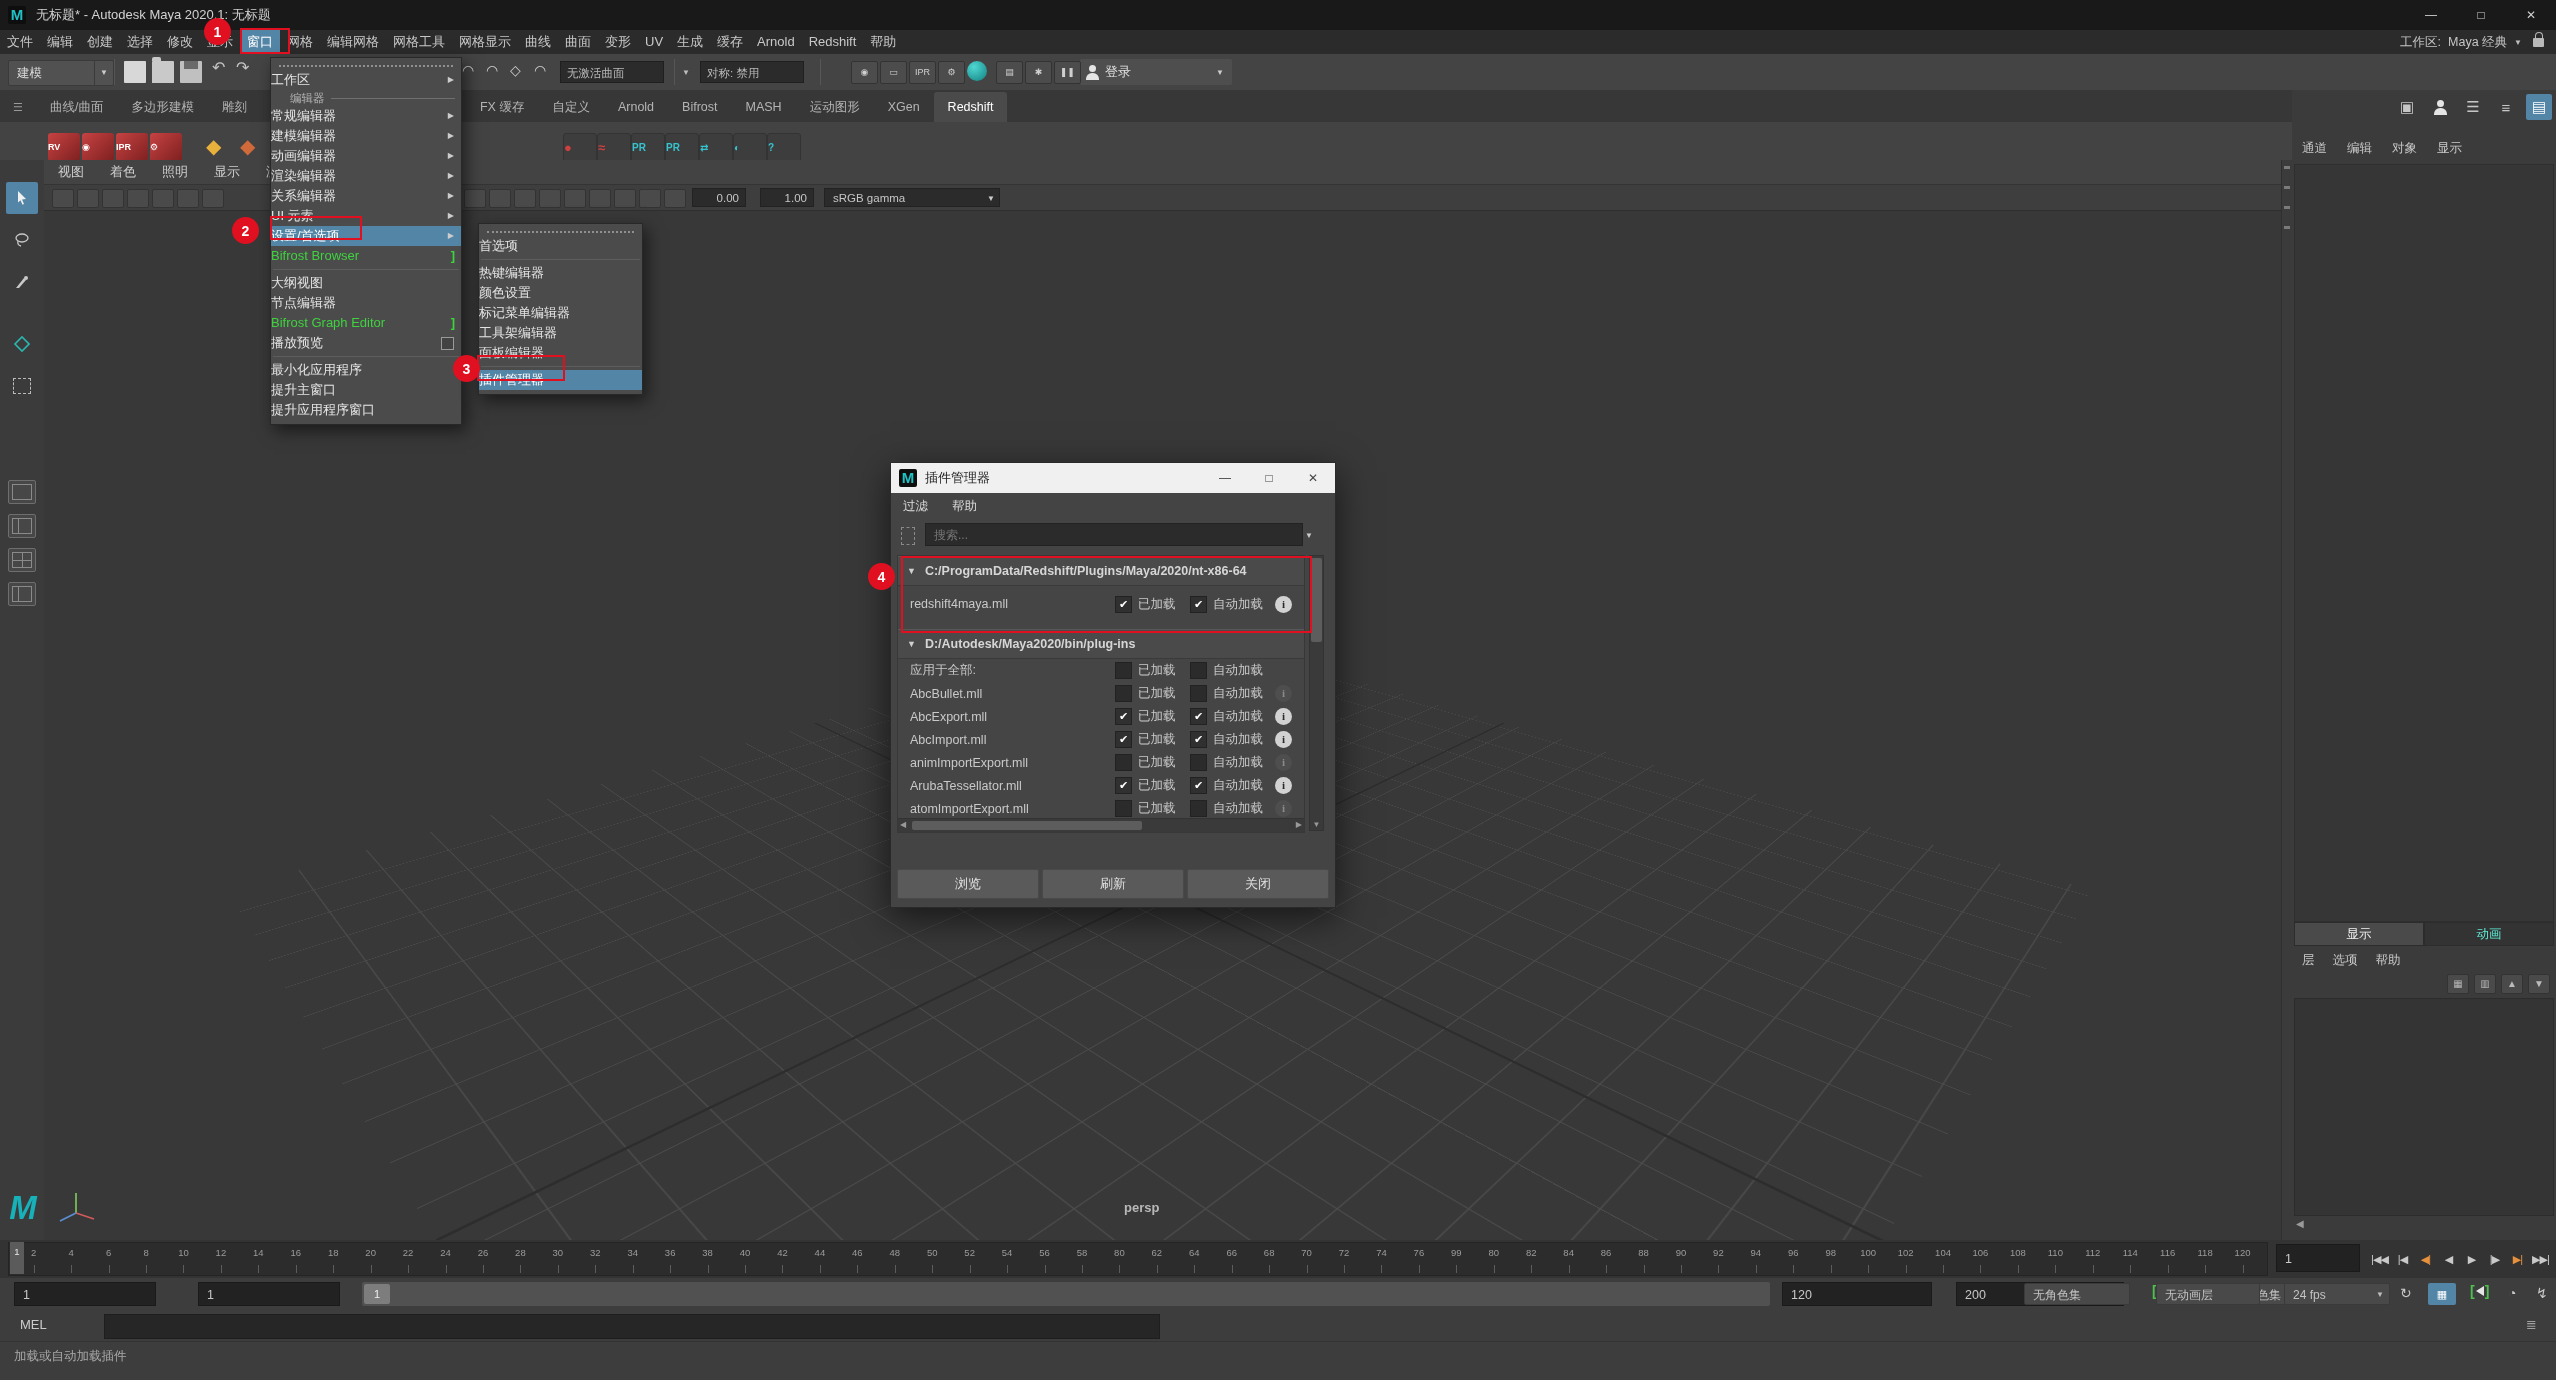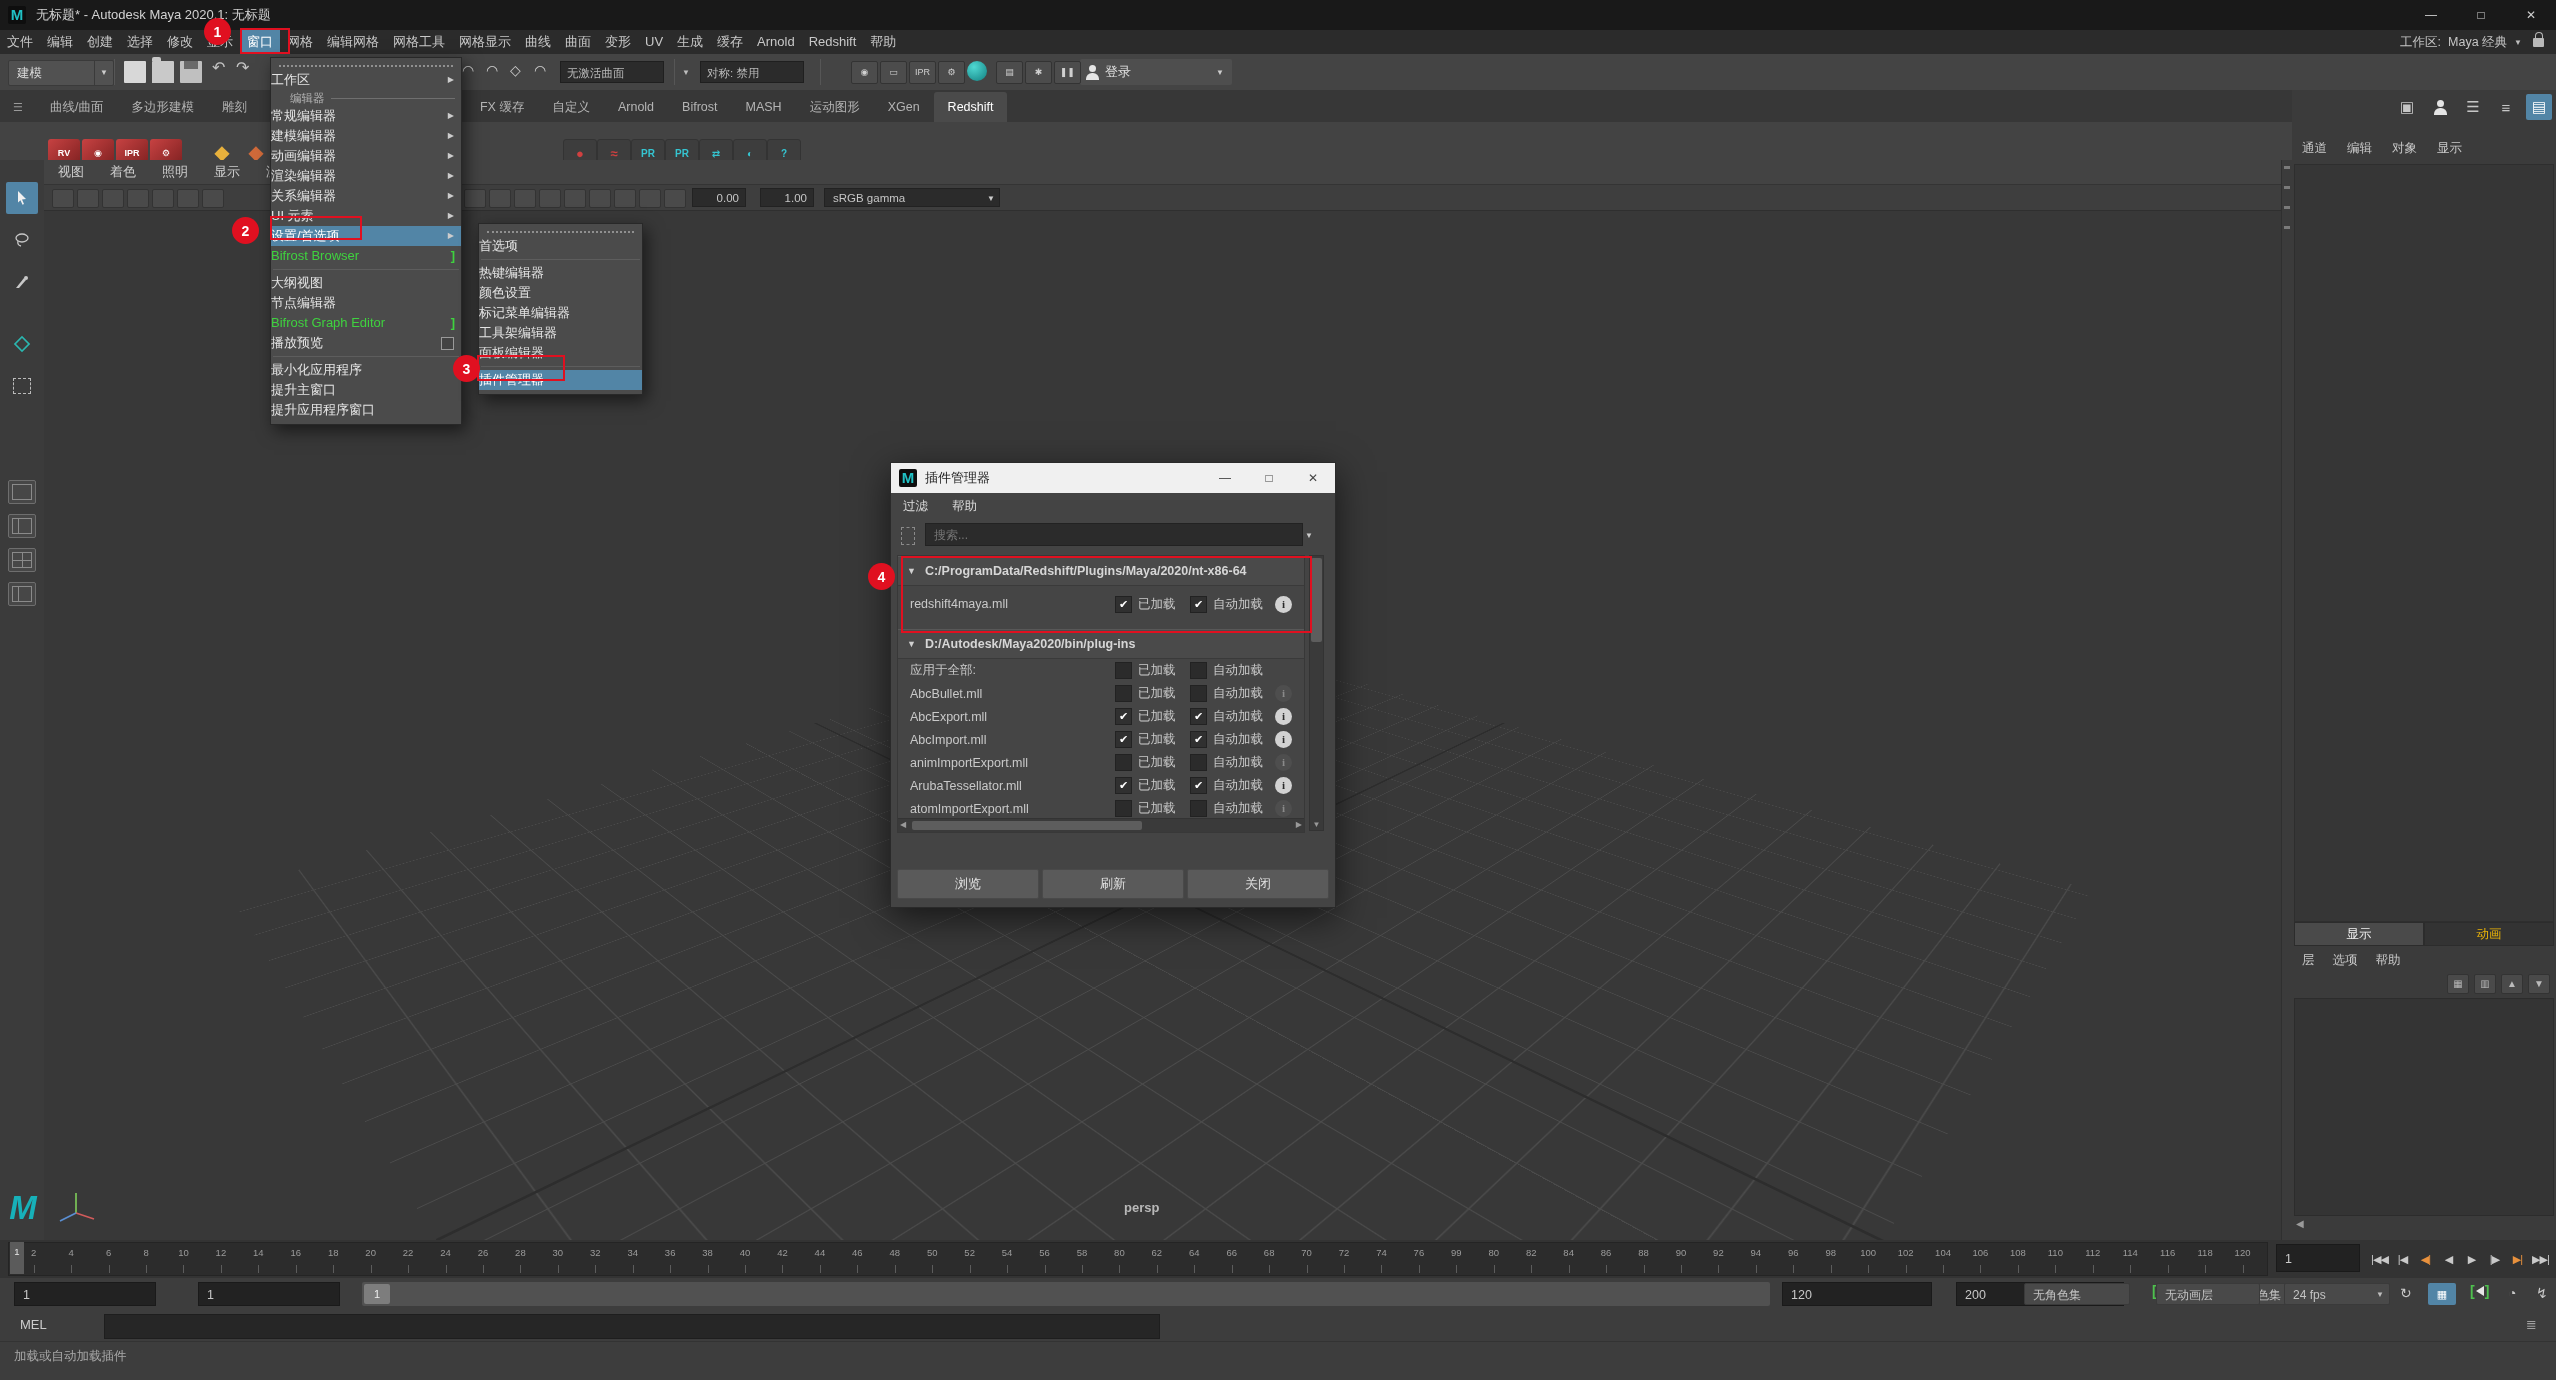--- a/index.html
+++ b/index.html
@@ -41,21 +41,21 @@
   .person::before{content:"";position:absolute;left:3px;top:0;width:7px;height:7px;border-radius:50%;background:#e4e4e4;}
   .person::after{content:"";position:absolute;left:0;top:8px;width:13px;height:7px;border-radius:6px 6px 0 0;background:#e4e4e4;}
   #login-box .dd{margin-left:auto;padding-right:8px;font-size:8px;color:#ccc;}
   
   #shelftabs{position:absolute;left:0;top:90px;width:2556px;height:32px;background:#373737;border-bottom:1px solid #2e2e2e;display:flex;align-items:flex-end;}
   .shelf-grip{width:36px;color:#9a9a9a;font-size:11px;text-align:center;line-height:30px;}
   .stab{padding:0 14px;height:30px;line-height:30px;font-size:12.5px;color:#b4b4b4;}
   .stab.active{background:#4a4a4a;color:#fff;border-radius:3px 3px 0 0;}
   .stab.after-gap{margin-left:205px;}
   #shelficons{position:absolute;left:0;top:122px;width:2556px;height:38px;background:#434343;}
-  .shicon{position:absolute;top:17px;width:32px;height:28px;border-radius:3px;color:#fff;font-size:9px;font-weight:bold;text-align:center;line-height:28px;}
+  .shicon{position:absolute;top:11px;width:32px;height:28px;border-radius:3px;color:#fff;font-size:9px;font-weight:bold;line-height:28px;}
   .sh-red{background:linear-gradient(135deg,#c74242,#7e2020);}
   .sh-dia{background:transparent;color:#e8b13c;font-size:20px;line-height:26px;}
   .sh-dark{background:#3d3d3d;border:1px solid #333;color:#35c4d0;font-size:10px;}
   
   #toolbox{position:absolute;left:0;top:160px;width:44px;height:1080px;background:#3b3b3b;border-right:1px solid #2e2e2e;}
   .tool{position:absolute;left:6px;width:32px;height:32px;display:flex;align-items:center;justify-content:center;border-radius:2px;}
   .tool.active{background:#5285a6;}
   .layoutbtn{position:absolute;left:8px;width:28px;height:24px;background:#474747;border:1px solid #6e6e6e;border-radius:2px;box-sizing:border-box;}
   .layoutbtn .inner{position:absolute;inset:3px;border:1px solid #8a8a8a;}
   .layoutbtn.quad .inner::before{content:"";position:absolute;left:50%;top:0;bottom:0;width:1px;background:#8a8a8a;}
@@ -81,21 +81,21 @@
   
   #right-strip{position:absolute;left:2281px;top:160px;width:11px;height:1080px;background:#3b3b3b;border-left:1px solid #2f2f2f;}
   .strip-dash{position:absolute;left:2px;width:6px;height:3px;background:#7a7a7a;}
   #right-panel{position:absolute;left:2292px;top:90px;width:264px;height:1150px;background:#3b3b3b;}
   #rp-icons{position:absolute;right:4px;top:4px;display:flex;gap:7px;}
   .rp-icon{width:26px;height:26px;color:#c6c6c6;font-size:15px;display:flex;align-items:center;justify-content:center;border-radius:2px;}
   .rp-icon.active{background:#5285a6;color:#fff;}
   #cb-menus{position:absolute;left:10px;top:50px;display:flex;gap:20px;font-size:12.5px;color:#c9c9c9;}
   #cb-body{position:absolute;left:2px;top:74px;right:2px;height:756px;background:#363636;border:1px solid #2e2e2e;}
   #le-tabs{position:absolute;left:2px;top:832px;right:2px;height:24px;display:flex;}
-  .le-tab{flex:1;background:#333;color:#eab308;font-size:12.5px;display:flex;align-items:center;justify-content:center;border:1px solid #2c2c2c;}
+  .le-tab{flex:1;background:#333;color:#5eead4;font-size:12.5px;display:flex;align-items:center;justify-content:center;border:1px solid #2c2c2c;}
   .le-tab.active{background:#4a4a4a;color:#f0f0f0;}
   #le-menus{position:absolute;left:10px;top:862px;display:flex;gap:18px;font-size:12.5px;color:#c9c9c9;}
   #le-icons{position:absolute;right:6px;top:884px;display:flex;gap:5px;}
   .le-ic{width:20px;height:18px;background:#4a4a4a;border:1px solid #333;border-radius:2px;color:#bbb;font-size:10px;text-align:center;line-height:18px;}
   #le-list{position:absolute;left:2px;top:908px;right:2px;height:216px;background:#343434;border:1px solid #2c2c2c;}
   #rp-bottom-arrow{position:absolute;left:4px;top:1128px;color:#9a9a9a;font-size:10px;}
   
   #timeline{position:absolute;left:0;top:1240px;width:2556px;height:38px;background:#333;}
   #tl-ticks{position:absolute;left:8px;top:2px;width:2260px;bottom:2px;background:#2c2c2c;border:1px solid #242424;display:flex;padding:0 6px;box-sizing:border-box;}
   .tl-cell{flex:1;position:relative;color:#9b9b9b;font-size:9.5px;text-align:center;padding-top:4px;}

